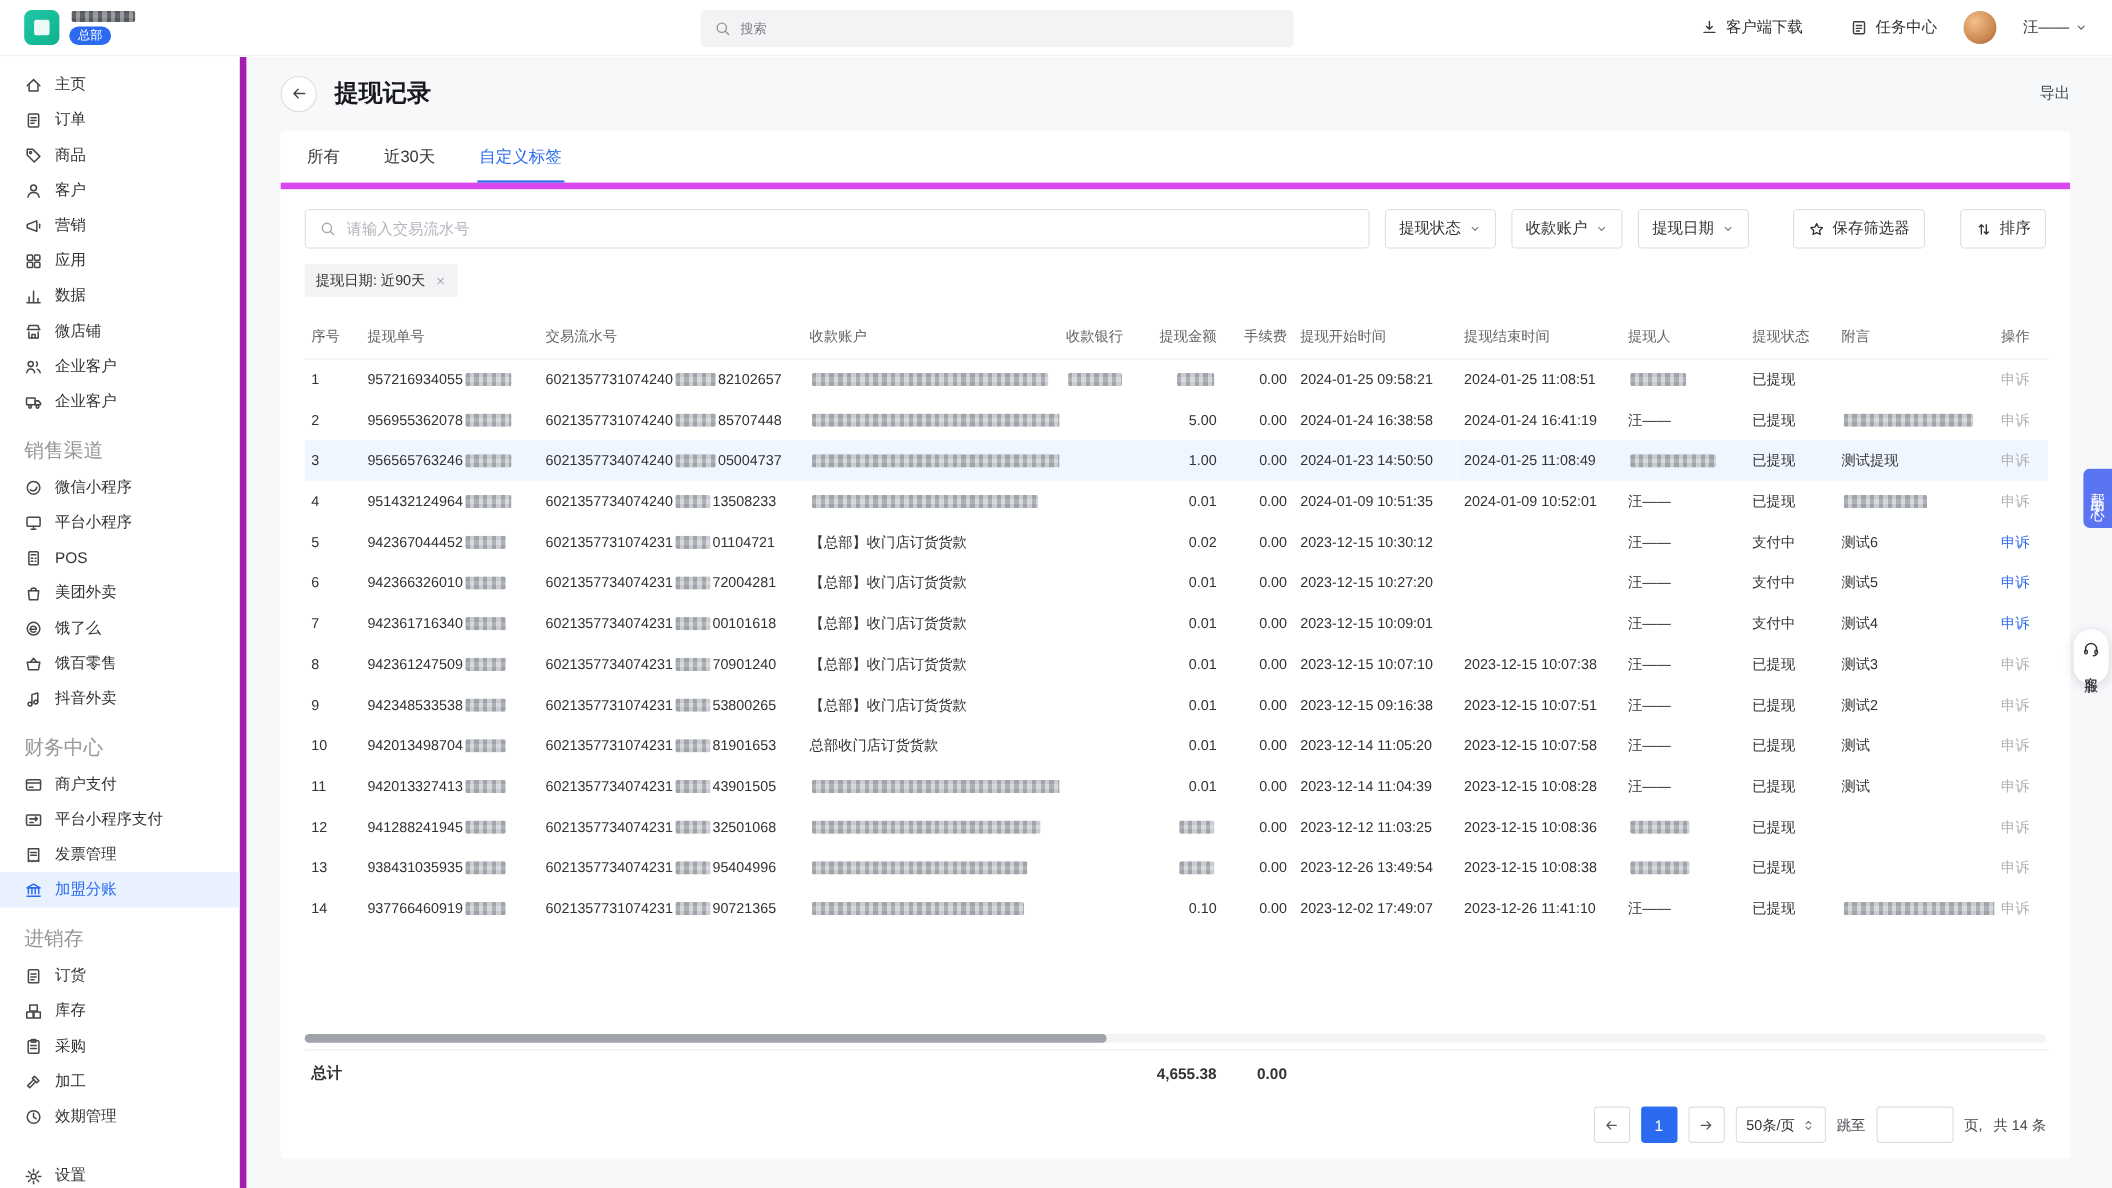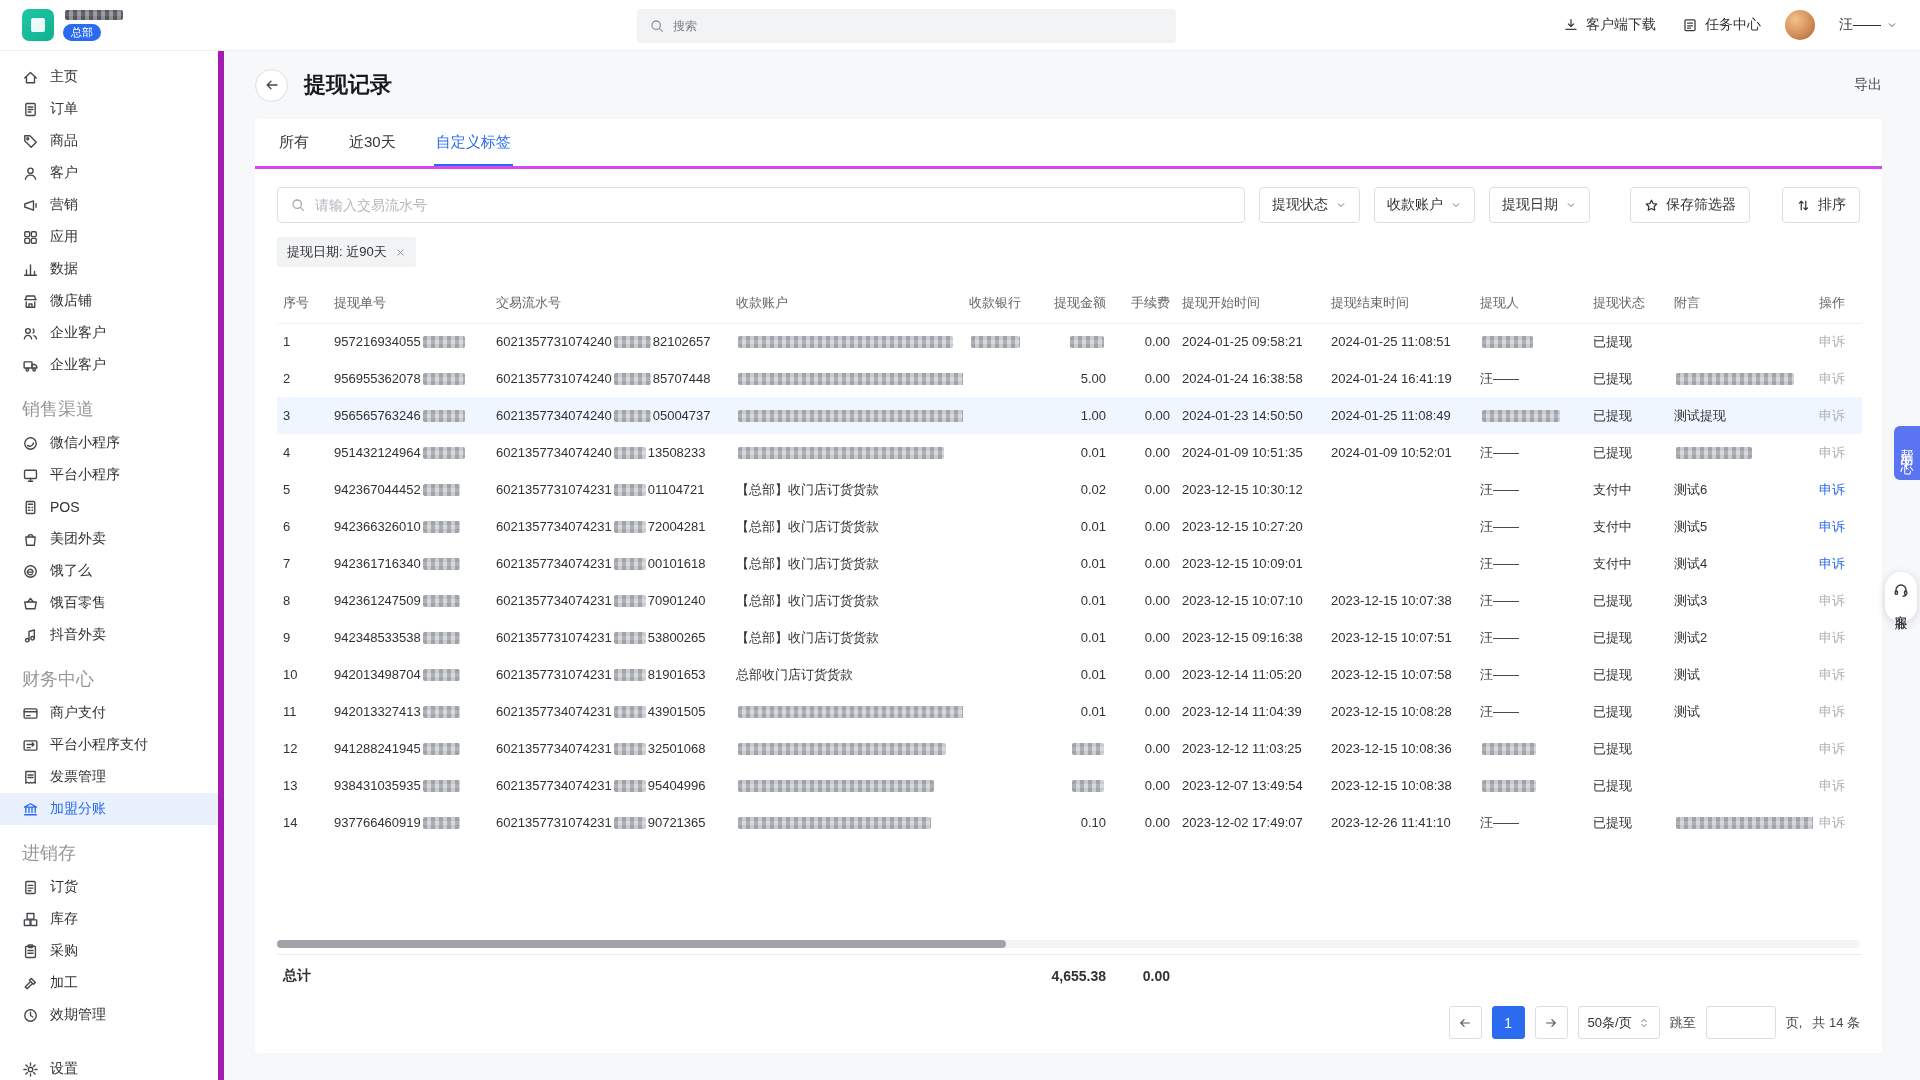--- a/index.html
+++ b/index.html
@@ -27,21 +27,21 @@
   .logo{display:flex;align-items:center;gap:9px;width:210px}
   .logo-mark{width:32px;height:32px;border-radius:7px;background:linear-gradient(135deg,#1fc7a6,#0fb28e);position:relative;flex:none}
   .logo-mark::after{content:"";position:absolute;inset:9px;background:#fff;border-radius:2px;opacity:.92}
   .logo-txt{display:flex;flex-direction:column;gap:4px;align-items:flex-start}
   .hq-pill{background:#2b6bf0;color:#fff;font-size:11px;line-height:1;padding:3px 8px;border-radius:9px}
   .search-wrap{position:absolute;left:637px;top:9px;width:539px;height:34px;background:#f2f3f5;border-radius:4px;
     display:flex;align-items:center;gap:8px;padding:0 12px;color:#969799}
   .global-input{flex:1;border:none;background:transparent;outline:none;font-size:12px;color:#323233;font-family:inherit}
   .global-input::placeholder{color:#7d7f85}
   .topbar-right{margin-left:auto;display:flex;align-items:center;gap:24px}
-  .tb-actions{display:flex;gap:26px}
+  .tb-actions{display:flex;gap:43px}
   .tb-item{display:flex;align-items:center;gap:7px;font-size:14px;color:#323233;cursor:pointer}
   .tb-icn{color:#3c3e42}
   .avatar{width:30px;height:30px;border-radius:50%;background:radial-gradient(circle at 35% 32%,#f2c08c,#cf8a52 60%,#9e5f33);flex:none}
   .user{display:flex;align-items:center;gap:5px;font-size:14px;cursor:pointer;color:#323233}
   .user .i12{color:#55575c}
 
   
   .sidebar{position:fixed;top:51px;left:0;bottom:0;width:224px;background:#fff;border-right:6px solid #a21caf;padding:10px 0;overflow:hidden;z-index:10}
   .nav-item{height:32px;display:flex;align-items:center;gap:11px;padding:0 22px;font-size:14px;color:#323233;cursor:pointer;white-space:nowrap}
   .nav-item.gap-top{margin-top:22px}
@@ -51,21 +51,21 @@
   .nav-group-label{padding:0 22px;margin:16px 0 6px;font-size:18px;color:#969799}
 
   
   .main{position:absolute;top:51px;left:224px;right:0;bottom:0;background:#f7f8fa;padding:0 38px 0 31px;overflow:hidden}
   .page-header{height:68px;display:flex;align-items:center;gap:16px}
   .back-btn{width:33px;height:33px;border-radius:50%;border:1px solid #dcdee0;background:#fff;display:flex;align-items:center;justify-content:center;color:#45474d;cursor:pointer}
   .page-title{font-size:22px;font-weight:700;color:#17191c}
   .export-link{margin-left:auto;font-size:14px;color:#454b55;cursor:pointer;text-decoration:none}
 
   .card{background:#fff;border-radius:4px;height:934px;display:flex;flex-direction:column;overflow:hidden}
-  .tabs{display:flex;align-items:center;padding:0 22px;border-bottom:3px solid #d946ef;flex:none}
+  .tabs{display:flex;align-items:center;padding:0 22px;border-bottom:6px solid #d946ef;flex:none}
   .tab{padding:14px 2px 12px;margin-right:36px;font-size:15px;color:#34363a;cursor:pointer;border-bottom:2px solid transparent}
   .tab.active{color:#2b6bf0;border-bottom-color:#2b6bf0;font-weight:500}
 
   .filter-row{display:flex;align-items:center;padding:0 22px;margin-top:18px;flex:none}
   .search-input{flex:1;max-width:1071px;height:36px;border:1px solid #dcdee0;border-radius:4px;display:flex;align-items:center;gap:9px;padding:0 12px;color:#a5a8ae;background:#fff}
   .search-input input{flex:1;border:none;outline:none;font-size:14px;color:#323233;font-family:inherit;background:transparent}
   .search-input input::placeholder{color:#b3b6bc}
   .dd-group{display:flex;align-items:center}
   .dd-btn{display:flex;align-items:center;gap:7px;height:36px;padding:0 12px;margin-left:14px;border:1px solid #dcdee0;border-radius:4px;background:#fff;font-size:14px;color:#323233;cursor:pointer;font-family:inherit;white-space:nowrap}
   .dd-caret{color:#707279}
@@ -723,21 +723,21 @@
             <td><span class="muted-action">申诉</span></td>
           </tr>
           <tr>
             <td><span>13</span></td>
             <td><span>938431035935</span><span class="mask" style="width: 37px;"></span></td>
             <td><span>6021357734074231</span><span class="mask" style="width: 32px;"></span><span>95404996</span></td>
             <td><span class="mask" style="width: 196px;"></span></td>
             <td></td>
             <td class="right"><span class="mask" style="width: 32px;"></span></td>
             <td class="right"><span>0.00</span></td>
-            <td><span>2023-12-07 13:49:54</span></td>
+            <td><span>2023-12-26 13:49:54</span></td>
             <td><span>2023-12-15 10:08:38</span></td>
             <td><span class="mask" style="width: 54px;"></span></td>
             <td><span>已提现</span></td>
             <td></td>
             <td><span class="muted-action">申诉</span></td>
           </tr>
           <tr>
             <td><span>14</span></td>
             <td><span>937766460919</span><span class="mask" style="width: 37px;"></span></td>
             <td><span>6021357731074231</span><span class="mask" style="width: 32px;"></span><span>90721365</span></td>

